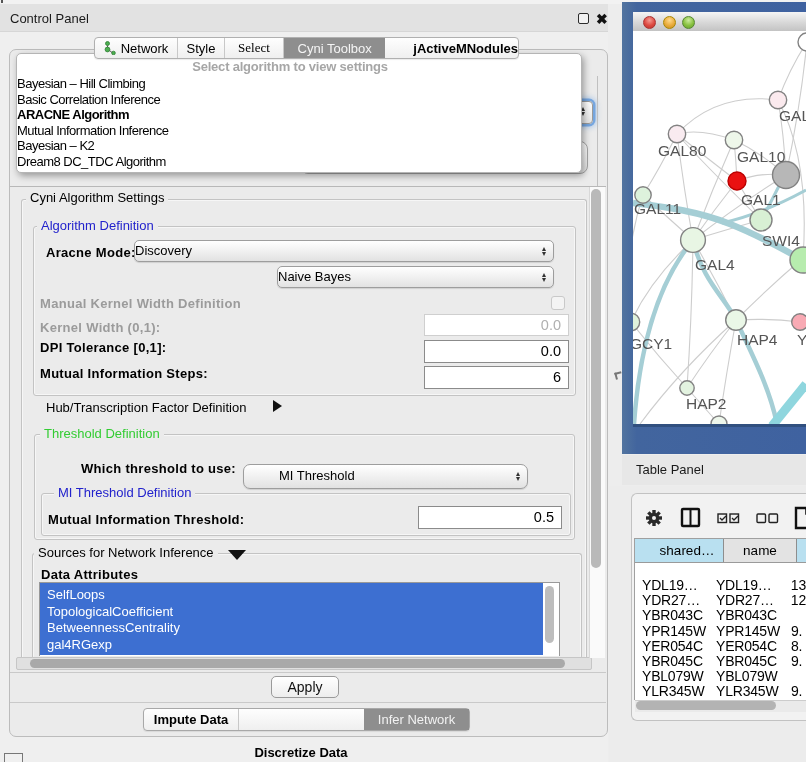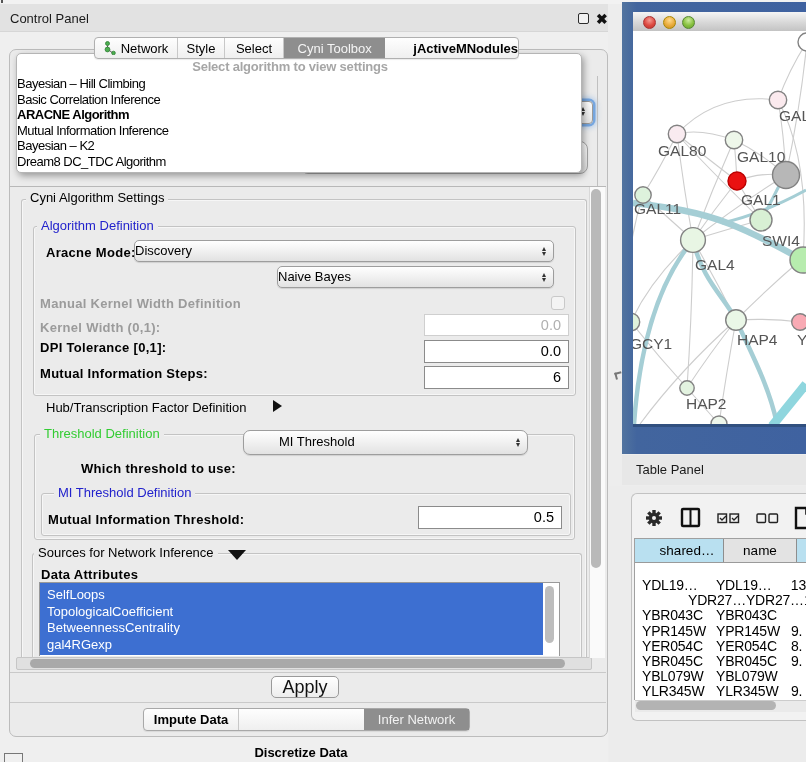--- a/index.html
+++ b/index.html
@@ -44,21 +44,21 @@
 
   <div class="abs" style="z-index:6;left:94px;top:37px;width:423px;height:20px;background:linear-gradient(#fefefe,#efefef);border:1px solid #b0b0b0;border-radius:4px;display:flex;box-shadow:0 1px 1px rgba(0,0,0,0.08);">
     <div style="width:86px;display:flex;align-items:center;justify-content:center;font-size:13px;border-right:1px solid #c8c8c8;">
       <svg width="13" height="14" viewBox="0 0 13 14" style="margin-right:4px;">
         <circle cx="3.5" cy="2.5" r="2" fill="#4caf50" stroke="#2e7d32" stroke-width="0.8"></circle>
         <circle cx="3.5" cy="8.5" r="2.4" fill="#4caf50" stroke="#2e7d32" stroke-width="0.8"></circle>
         <circle cx="9.5" cy="12" r="1.8" fill="#4caf50" stroke="#2e7d32" stroke-width="0.8"></circle>
         <path d="M3.5 4.5 L3.5 6 M5.5 9.5 L8 11.5" stroke="#555" stroke-width="1"></path>
       </svg>Network</div>
     <div style="width:48px;display:flex;align-items:center;justify-content:center;font-size:13px;border-right:1px solid #c8c8c8;">Style</div>
-    <div style="width:61px;display:flex;align-items:center;justify-content:center;font-size:13px;border-right:1px solid #c8c8c8;">Select</div>
+    <div style="width:61px;display:flex;align-items:center;justify-content:center;font-size:13px;border-right:1px solid #c8c8c8;font-family:Liberation Serif, serif;">Select</div>
     <div style="width:106px;display:flex;align-items:center;justify-content:center;font-size:13px;background:#8e8e8e;color:#f5f5f5;">Cyni Toolbox</div>
     <div style="flex:1;display:flex;align-items:center;justify-content:center;font-size:13px;font-weight:bold;padding-left:28px;">jActiveMNodules</div>
   </div>
 
   <div class="abs" style="left:577px;top:101px;width:14px;height:21px;border-radius:4px;background:linear-gradient(#fdfdfd,#e4e4e4);border:1px solid #9a9a9a;box-shadow:0 0 0 2.5px rgba(100,155,220,0.8),0 0 5px 4px rgba(120,170,230,0.45);"></div>
   <div class="carr" style="left:581px;top:101px;height:21px;position:absolute;right:auto;">
       <i class="up"></i>
       <i class="dn"></i>
     </div>
 
@@ -97,21 +97,21 @@
   <div class="lbl b" style="left:40px;top:366px;">Mutual Information Steps:</div>
   <div class="tfield" style="left:424px;top:366px;width:136px;height:21px;">6</div>
 
   <div class="lbl" style="left:46px;top:400px;">Hub/Transcription Factor Definition</div>
   <div class="abs" style="left:273px;top:400px;width:0;height:0;border-top:6px solid transparent;border-bottom:6px solid transparent;border-left:9px solid #111;"></div>
 
   <div class="fieldset" style="left:34px;top:434px;width:539px;height:104px;"></div>
   <div class="ftitle" style="left:40px;top:427px;color:#33cc33;">Threshold Definition</div>
 
   <div class="lbl b" style="left:37px;top:461px;width:199px;text-align:right;">Which threshold to use:</div>
-  <div class="combo" style="left:243px;top:430px;width:248px;height:23px;line-height:22px;border-radius:7px;padding-left:35px;">MI Threshold<span class="carr">
+  <div class="combo" style="left:243px;top:464px;width:248px;height:23px;line-height:22px;border-radius:7px;padding-left:35px;">MI Threshold<span class="carr">
         <i class="up"></i>
         <i class="dn"></i>
       </span></div>
 
   <div class="fieldset" style="left:41px;top:493px;width:528px;height:41px;"></div>
   <div class="ftitle" style="left:54px;top:486px;color:#2222cc;">MI Threshold Definition</div>
   <div class="lbl b" style="left:48px;top:512px;">Mutual Information Threshold:</div>
   <div class="tfield" style="left:418px;top:506px;width:135px;height:21px;">0.5</div>
 
   <div class="fieldset" style="left:32px;top:553px;width:548px;height:105px;border-bottom:none;"></div>
@@ -123,21 +123,21 @@
   <div class="abs" style="left:40px;top:583px;width:503px;height:72px;background:#3d6fd1;color:#fff;font-size:13px;line-height:16.5px;padding:4px 0 0 7px;box-sizing:border-box;overflow:hidden;">SelfLoops<br>TopologicalCoefficient<br>BetweennessCentrality<br>gal4RGexp</div>
   <div class="abs" style="left:545px;top:583px;width:9px;height:57px;background:#bdbdbd;border-radius:5px;margin-top:3px;"></div>
 
   <div class="abs" style="left:16px;top:657px;width:576px;height:13px;background:#e0e0e0;border:1px solid #c6c6c6;border-radius:2px;box-sizing:border-box;"></div>
   <div class="abs" style="left:30px;top:659px;width:535px;height:9px;background:#a9a9a9;border-radius:5px;"></div>
 
   <div class="abs" style="left:589px;top:187px;width:15px;height:471px;background:#fafafa;border-left:1px solid #d8d8d8;"></div>
   <div class="abs" style="left:591px;top:189px;width:10px;height:379px;background:#b9b9b9;border-radius:6px;"></div>
 
   <div class="abs" style="left:10px;top:672px;width:596px;height:1px;background:#c9c9c9;"></div>
-  <div class="abs" style="left:271px;top:676px;width:66px;height:20px;border:1px solid #9a9a9a;border-radius:5px;background:linear-gradient(#ffffff,#ededed);display:flex;align-items:center;justify-content:center;font-size:18px;color:#111;">Apply</div>
+  <div class="abs" style="left:271px;top:676px;width:66px;height:20px;border:1px solid #9a9a9a;border-radius:5px;background:linear-gradient(#ffffff,#ededed);display:flex;align-items:center;justify-content:center;font-size:14px;color:#111;">Apply</div>
   <div class="abs" style="left:10px;top:702px;width:596px;height:1px;background:#c9c9c9;"></div>
 
   <div class="abs" style="left:143px;top:708px;width:325px;height:21px;background:linear-gradient(#fefefe,#efefef);border:1px solid #a8a8a8;border-radius:4px;display:flex;box-shadow:0 1px 1px rgba(0,0,0,0.08);">
     <div style="width:94px;display:flex;align-items:center;justify-content:center;font-size:13px;font-weight:bold;border-right:1px solid #c8c8c8;">Impute Data</div>
     <div style="width:124px;display:flex;align-items:center;justify-content:center;font-size:13px;font-weight:bold;border-right:1px solid #c8c8c8;margin-top:43px;">Discretize Data</div>
     <div style="flex:1;display:flex;align-items:center;justify-content:center;font-size:13px;background:#8e8e8e;color:#f2f2f2;">Infer Network</div>
   </div>
 
   <div class="abs" style="left:4px;top:753px;width:17px;height:9px;border:1.5px solid #777;background:#f0f0f0;"></div>
 
@@ -286,21 +286,21 @@
       <div style="width:72px;background:#e3e3e3;border-right:1px solid #8e8e8e;display:flex;align-items:center;justify-content:center;">name</div>
       <div style="flex:1;background:#b9e0f0;"></div>
     </div>
     <div style="font-size:14px;line-height:15.2px;padding-top:15px;letter-spacing:-0.2px;">
         <style>#stage .trow span{box-sizing:border-box;display:inline-block;}</style>
       <div class="trow" style="display:flex;">
           <span style="width:81px;padding-left:7px;">YDL19…</span>
           <span style="width:75px;">YDL19…</span>
           <span>13</span>
         </div>
-      <div class="trow" style="display:flex;margin-left:46px;">
+      <div class="trow" style="display:flex;">
           <span style="width:81px;padding-left:7px;">YDR27…</span>
           <span style="width:75px;">YDR27…</span>
           <span>12</span>
         </div>
       <div class="trow" style="display:flex;">
           <span style="width:81px;padding-left:7px;">YBR043C</span>
           <span style="width:75px;">YBR043C</span>
           <span></span>
         </div>
       <div class="trow" style="display:flex;">

